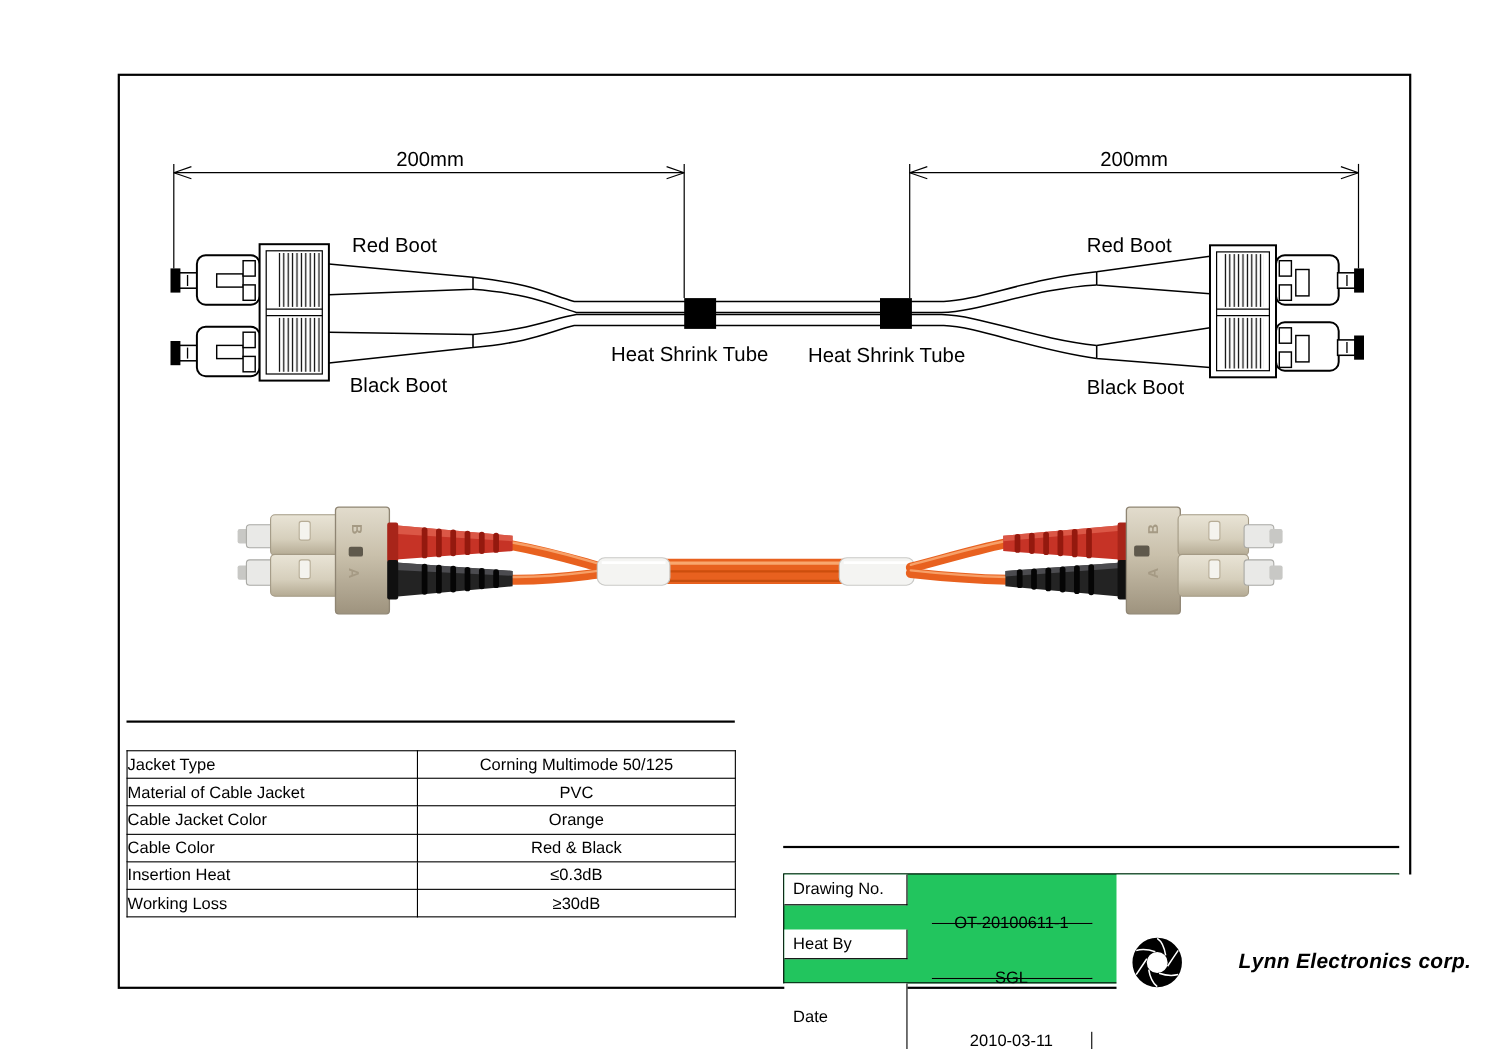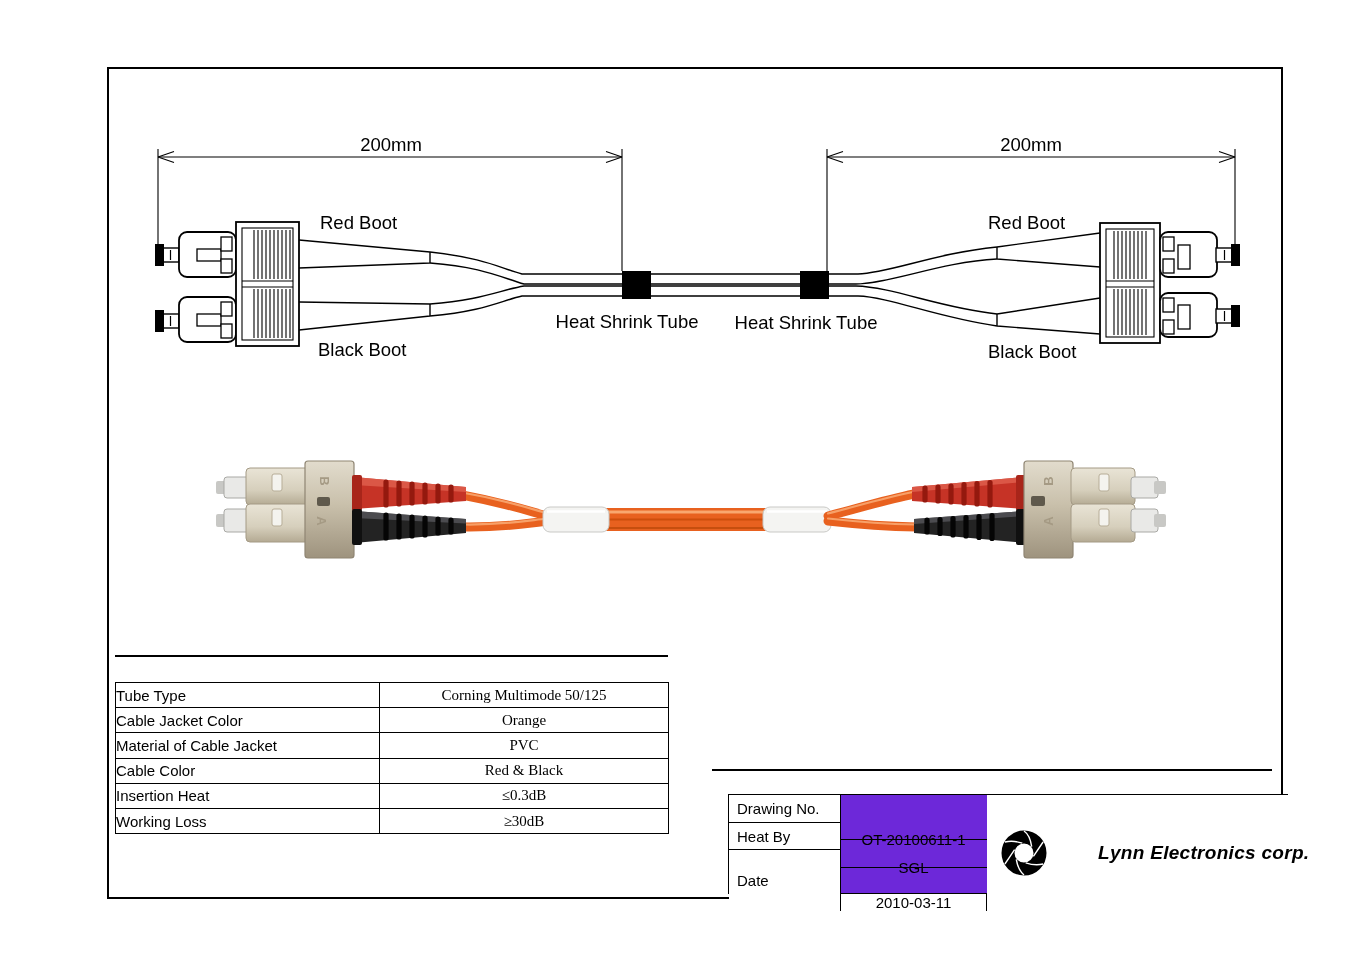--- a/index.html
+++ b/index.html
@@ -17,28 +17,28 @@
   svg text{font-family:"Liberation Sans", sans-serif;}
 
   
   .spec-rule{position:absolute;left:115px;top:655px;width:553px;border-top:2px solid #000;}
   table.spec{
     position:absolute;left:115px;top:682px;width:554px;
     border-collapse:collapse;table-layout:fixed;font-size:15px;
   }
   table.spec td{border:1.5px solid #000;height:24.2px;padding:0;}
   td.spec-label{width:263px;padding-left:9px;}
-  td.spec-value{text-align:center;font-family:Liberation Serif, serif;}
+  td.spec-value{text-align:center;}
 
   
   .title-rule{position:absolute;left:712px;top:769px;width:560px;border-top:2px solid #000;}
   .tb-grid{
-    position:absolute;left:728px;top:794px;width:560px;height:100px;
+    position:absolute;left:712px;top:794px;width:560px;height:100px;
     display:grid;grid-template-columns:112px 146px 1fr;grid-template-rows:28px 27px 1fr;
-    border:1.5px solid #000;box-sizing:border-box;font-size:15px;background:#6d28d9;
+    border:1.5px solid #000;box-sizing:border-box;font-size:15px;background:#22c55e;gap:22px;
   }
   .tb-cell{border-right:1.5px solid #000;border-bottom:1.5px solid #000;display:flex;align-items:center;background:#fff;}
   .tb-cell.no-bb{border-bottom:none;}
   .tb-label{padding-left:8px;}
   .tb-value{justify-content:center;margin-top:44px;}
   .tb-logo{
     grid-column:3/4;grid-row:1/4;display:flex;align-items:center;
     gap:13px;padding-left:13px;background:#fff;
   }
   .company{font-weight:bold;font-style:italic;font-size:19px;letter-spacing:.3px;white-space:nowrap;margin-left:37px;}
@@ -255,30 +255,30 @@
       <rect x="1154" y="481" width="12" height="13" rx="2" fill="#c8c8c5"></rect>
       <rect x="1154" y="514" width="12" height="13" rx="2" fill="#c8c8c5"></rect>
     </g>
   </g>
 </svg>
 
 <div class="spec-rule"></div>
 <table class="spec">
   <tbody>
     <tr>
-      <td class="spec-label">Tube Type</td>
+      <td class="spec-label">Jacket Type</td>
       <td class="spec-value">Corning Multimode 50/125</td>
+    </tr>
+    <tr>
+      <td class="spec-label">Material of Cable Jacket</td>
+      <td class="spec-value">PVC</td>
     </tr>
     <tr>
       <td class="spec-label">Cable Jacket Color</td>
       <td class="spec-value">Orange</td>
-    </tr>
-    <tr>
-      <td class="spec-label">Material of Cable Jacket</td>
-      <td class="spec-value">PVC</td>
     </tr>
     <tr>
       <td class="spec-label">Cable Color</td>
       <td class="spec-value">Red &amp; Black</td>
     </tr>
     <tr>
       <td class="spec-label">Insertion Heat</td>
       <td class="spec-value">≤0.3dB</td>
     </tr>
     <tr>

